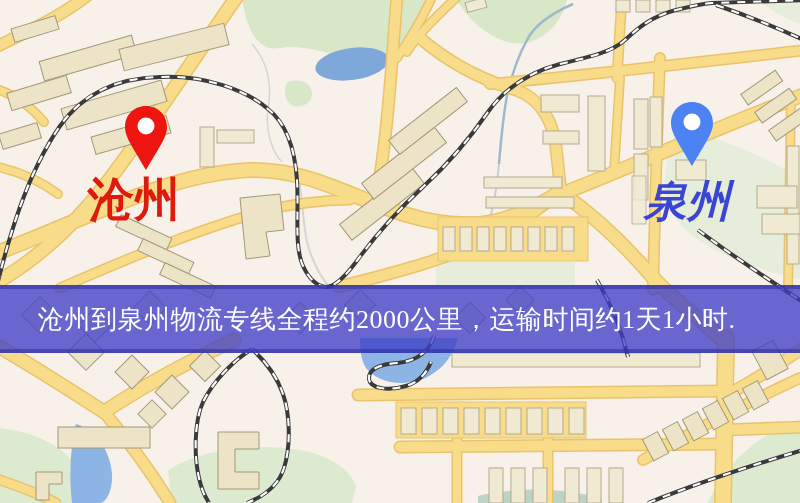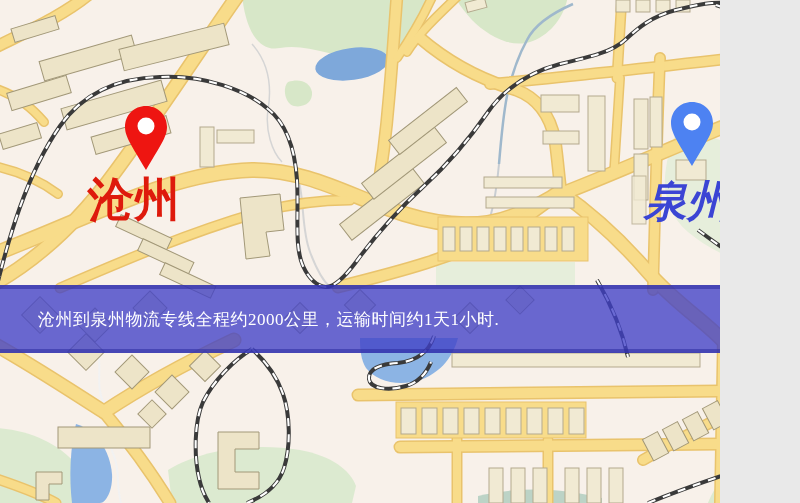--- a/index.html
+++ b/index.html
@@ -1,16 +1,16 @@
 <!DOCTYPE html>
 <html><head>
 <meta charset="utf-8">
 <style>
   html,body{margin:0;padding:0;background:#e9e9e9;}
-  .stage{position:relative;width:720px;height:503px;overflow:hidden;
+  .stage{position:relative;width:800px;height:503px;overflow:hidden;
          font-family:"Liberation Sans","DejaVu Sans",sans-serif;}
   .stage svg{position:absolute;left:0;top:0;}
   
   .rc{fill:none;stroke:#e9c36c;stroke-linecap:round;stroke-linejoin:round;}
   .rr{fill:none;stroke:#f8dc8a;stroke-linecap:round;stroke-linejoin:round;}
   
   .rlb{fill:none;stroke:#3a3a3a;stroke-width:4;stroke-linecap:butt;}
   .rlw{fill:none;stroke:#ffffff;stroke-width:2.1;stroke-dasharray:8 8;}
   .bld{fill:#ede4c8;stroke:#a29878;stroke-width:1;}
   .bld2{fill:#f1ead3;stroke:#b3a98d;stroke-width:1;}
@@ -20,21 +20,21 @@
   .city-label{position:absolute;font-family:"Liberation Serif","DejaVu Serif",serif;
               font-weight:600;line-height:1;white-space:nowrap;}
   .label-origin{left:88px;top:177px;font-size:46px;color:#de1a0c;}
   .label-dest{left:644px;top:180px;font-size:43px;color:#3b45d4;font-style:italic;}
   
   .banner{position:absolute;left:0;top:285px;width:800px;height:68px;
           background:rgba(64,64,198,0.78);
           border-top:4px solid rgba(44,44,160,0.55);
           border-bottom:4px solid rgba(44,44,160,0.55);
           box-sizing:border-box;display:flex;align-items:center;}
-  .banner span{padding-left:38px;font-size:17px;letter-spacing:0.5px;color:#ffffff;
+  .banner span{padding-left:38px;font-size:26px;letter-spacing:0.5px;color:#ffffff;
                font-family:"Liberation Serif","DejaVu Serif",serif;}
 </style>
 </head>
 <body>
 
 <div class="stage">
 
   <svg width="800" height="503" viewBox="0 0 800 503">
     <defs>
       <path id="r1" d="M 88,-5 C 62,16 30,30 -6,48"></path>

